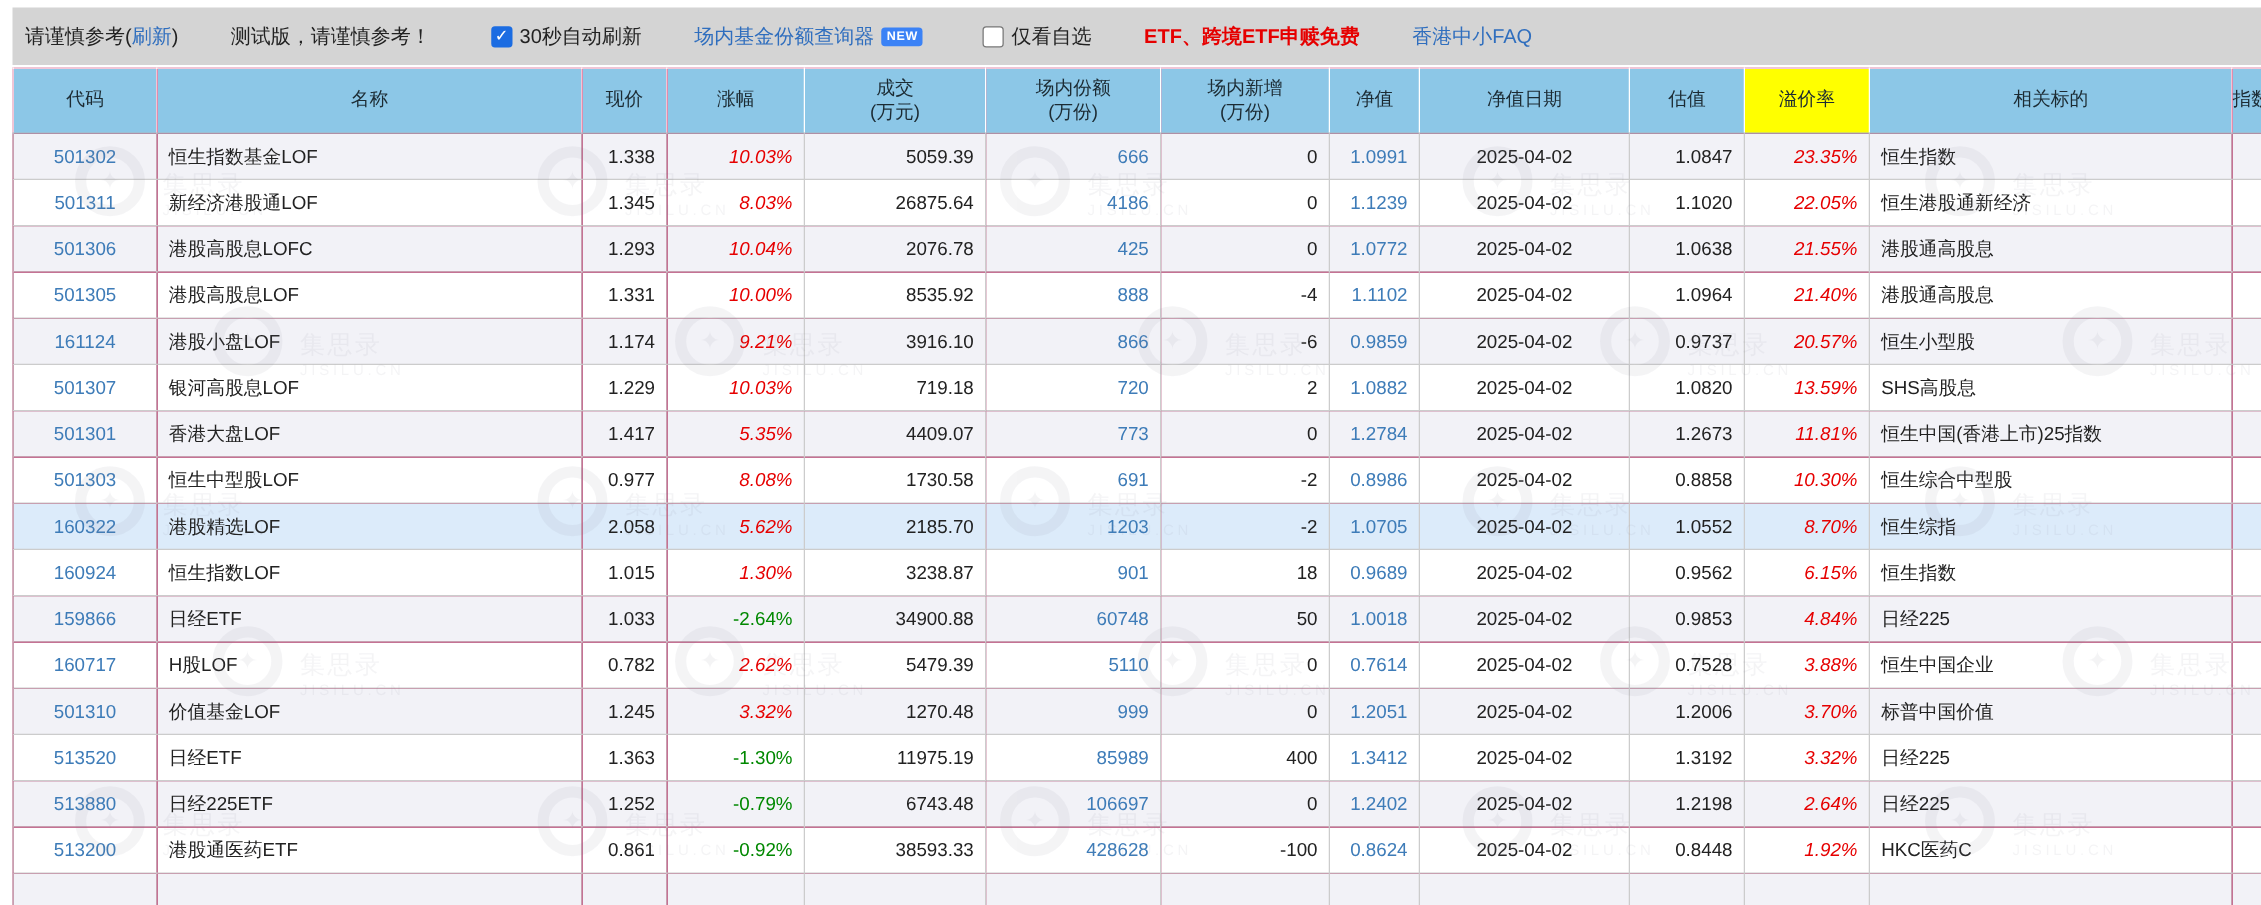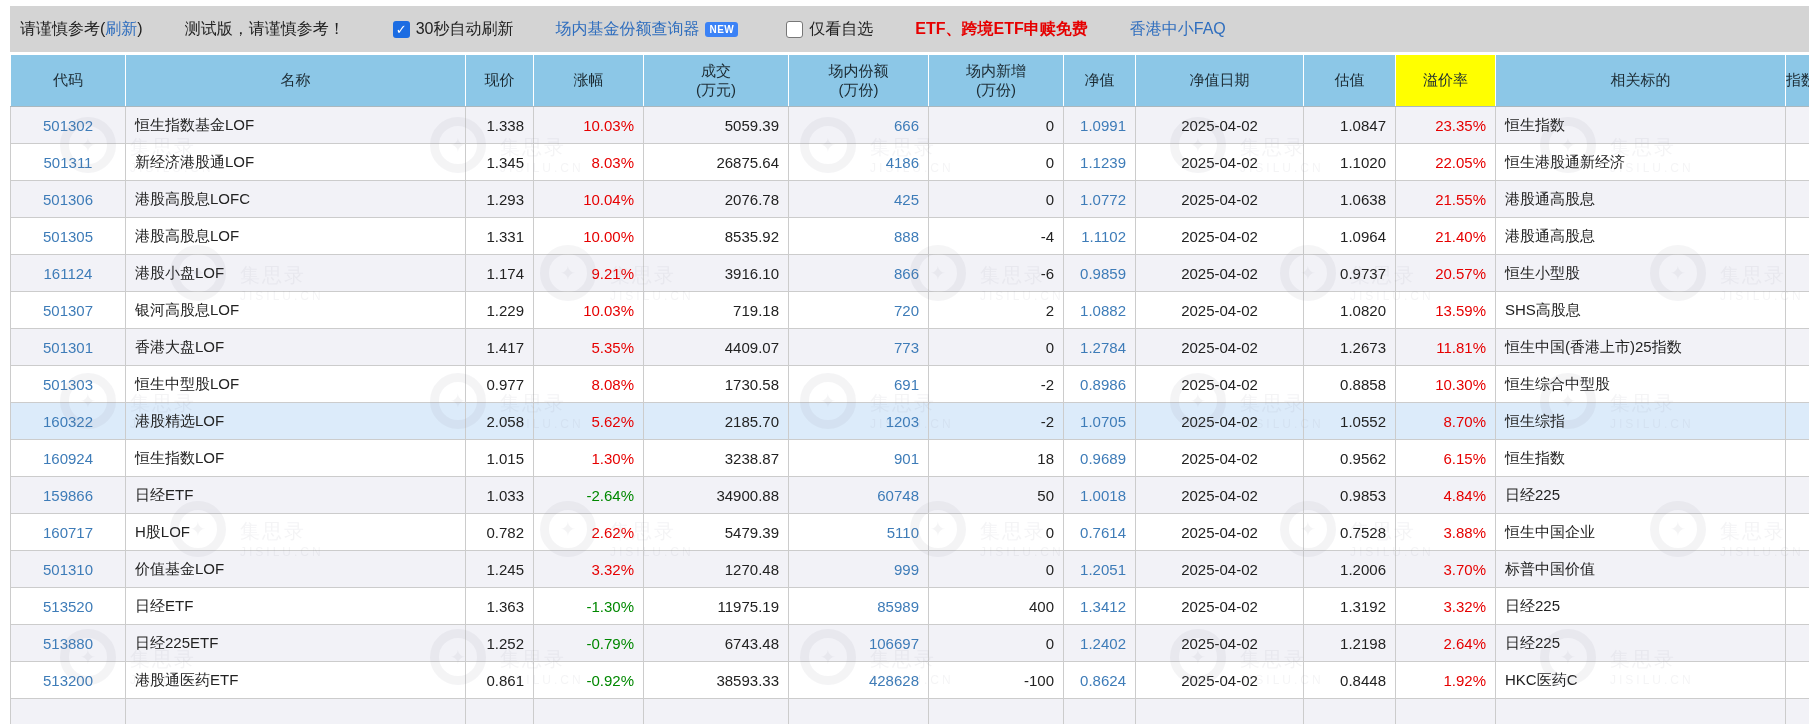--- a/index.html
+++ b/index.html
@@ -44,21 +44,21 @@
   td{
     height:37px;font-size:15px;border-right:1px solid var(--grid);border-bottom:1px solid var(--grid);
     padding:0 9px;white-space:nowrap;overflow:hidden;background:#fff;
   }
   table{border-left:1px solid var(--grid);}
   tr.odd td{background:var(--stripe);}
   tr.hl td{background:var(--highlight);}
   tr.partial td{height:26px;border-bottom:none;}
   .c-left{text-align:left;} .c-right{text-align:right;} .c-center{text-align:center;}
   .code{color:var(--link_blue);cursor:pointer;}
-  .red{color:var(--red);} .green{color:var(--green);}
+  .red{color:var(--red);font-style:italic;} .green{color:var(--green);}
   
   #wms{position:absolute;left:0;top:96px;width:1809px;height:628px;z-index:3;pointer-events:none;overflow:hidden;}
   .wm{position:absolute;display:flex;align-items:center;gap:14px;color:#7d7d90;opacity:.08;}
   .wm .ring{
     width:56px;height:56px;border-radius:50%;border:9px solid currentColor;
     display:flex;align-items:center;justify-content:center;font-size:20px;
   }
   .wm .t1{font-size:20px;letter-spacing:2px;margin-top:20px;}
   .wm .t2{font-size:12px;letter-spacing:3px;}
 </style>

